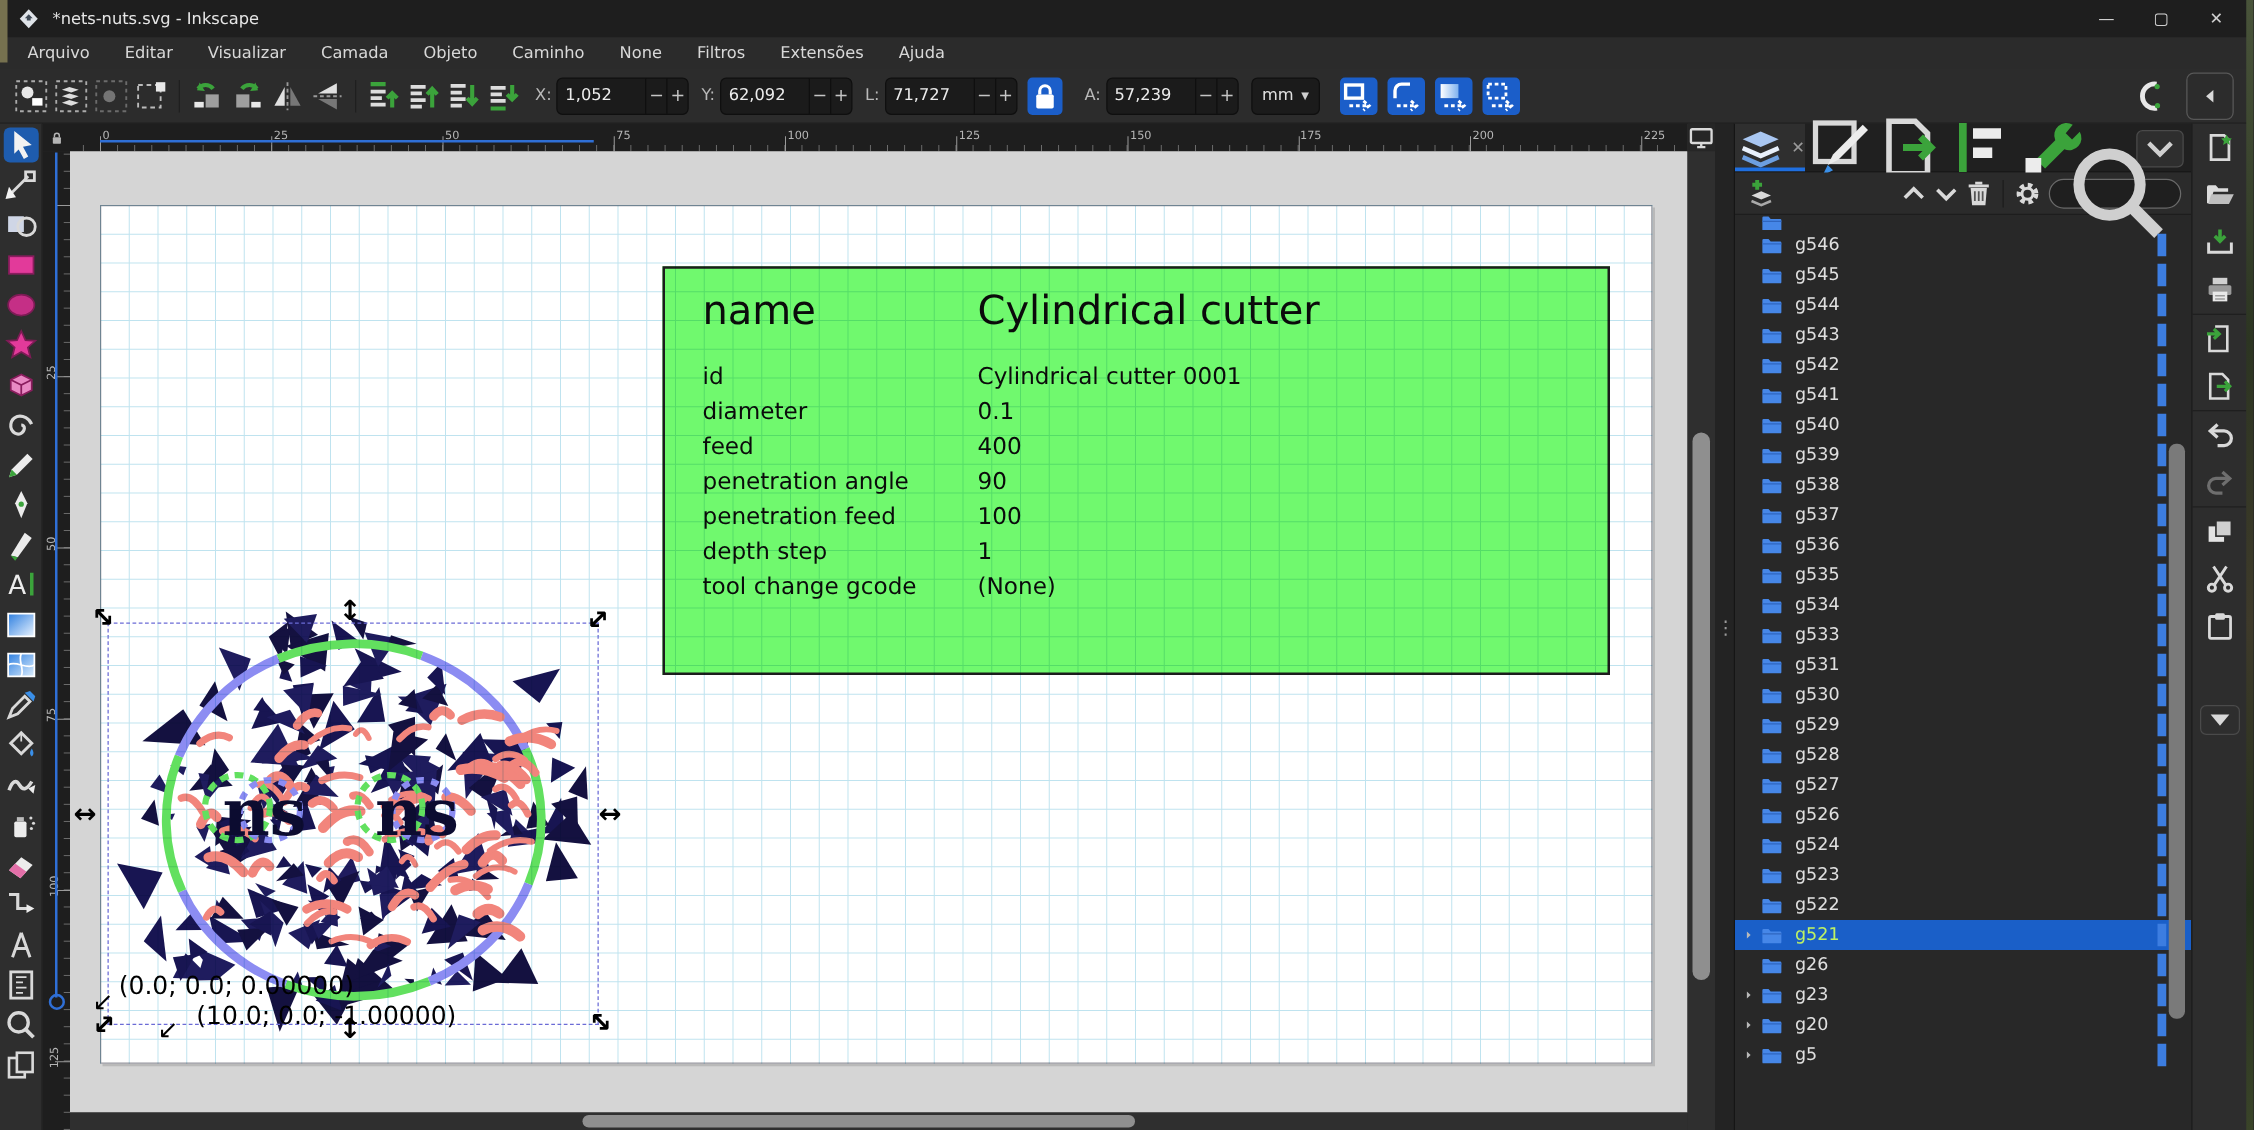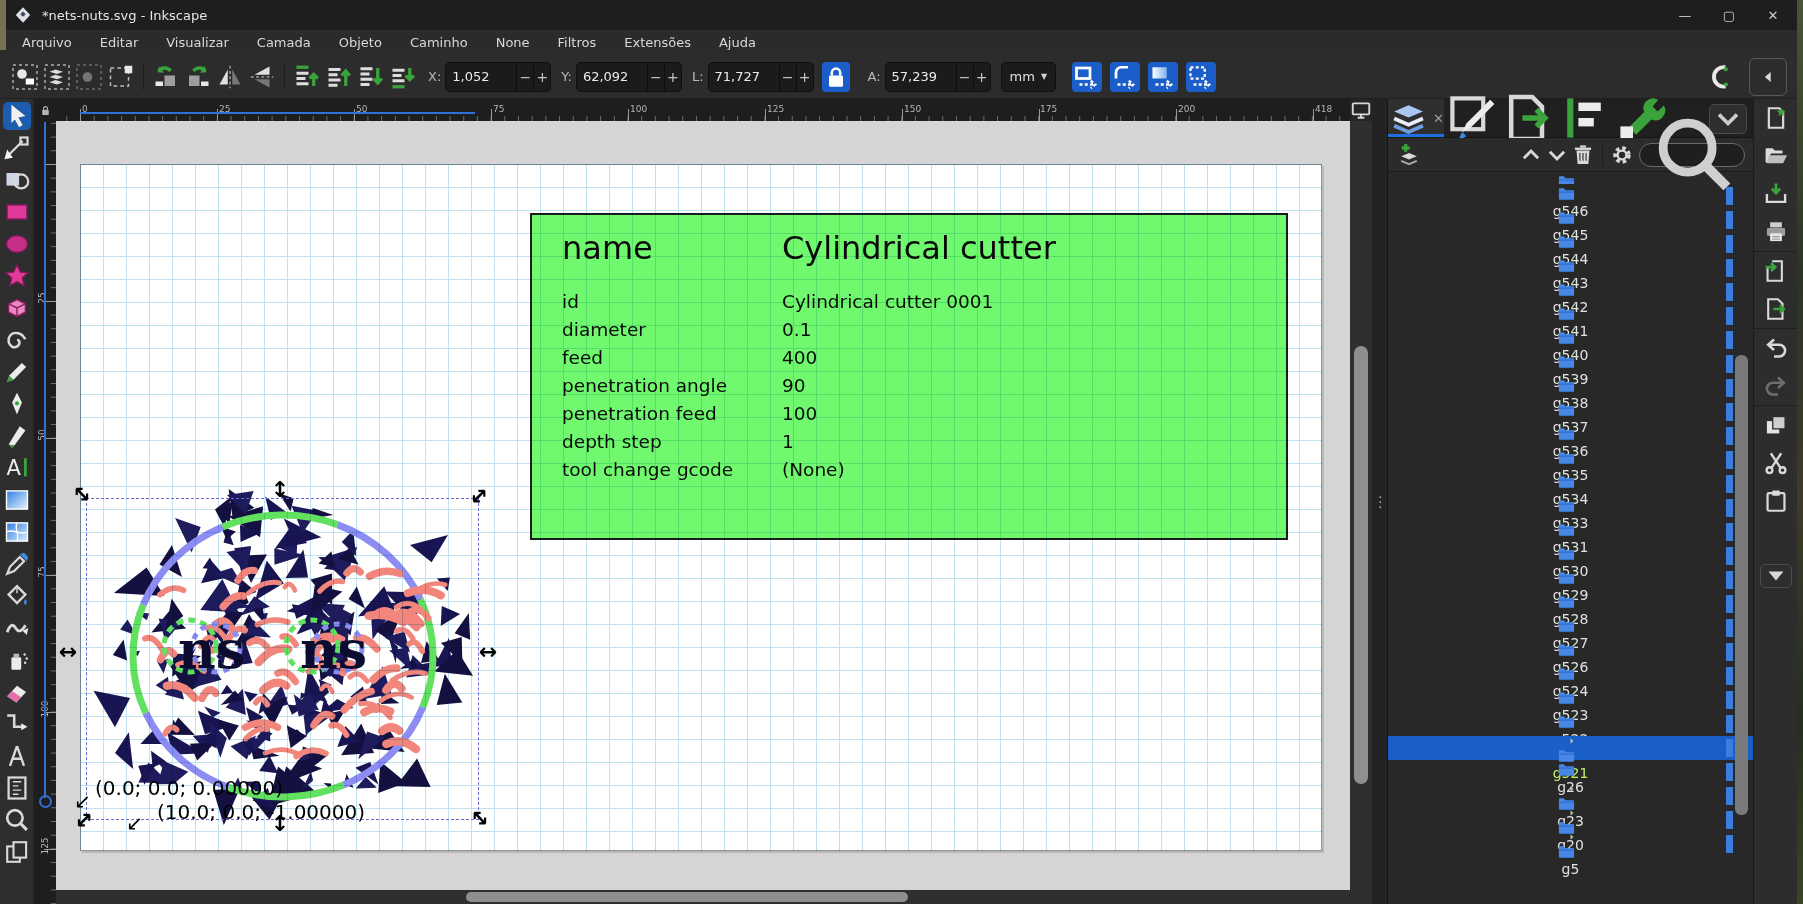--- a/index.html
+++ b/index.html
@@ -110,21 +110,21 @@
   .tabmore svg{width:16px;height:16px;}
   .dactions{position:absolute;left:0;top:39px;width:100%;height:34px;background:#2b2b2b;display:flex;align-items:center;
             padding:0 8px;box-sizing:border-box;border-bottom:1px solid #1d1d1d;}
   .dact{width:26px;height:26px;display:flex;align-items:center;justify-content:center;flex:none;}
   .dact svg{width:19px;height:19px;}
   .dact-sep{width:1px;height:22px;background:#1d1d1d;margin:0 6px;}
   .searchbox{width:106px;height:24px;border:1px solid #6a6a6a;border-radius:13px;background:#1f1f1f;
              display:flex;align-items:center;padding-left:6px;box-sizing:border-box;margin-left:4px;}
   .searchbox svg{width:14px;height:14px;}
   .dlist{position:absolute;left:0;top:73px;width:100%;height:732px;overflow:hidden;}
-  .drow{position:relative;height:24px;display:flex;align-items:center;flex-direction:column;}
+  .drow{position:relative;height:24px;display:flex;align-items:center;}
   .drow.clip{height:12px;overflow:hidden;}
   .drow.sel{background:#1a5fc8;}
   .drow .expander{width:14px;margin-left:6px;flex:none;display:flex;align-items:center;}
   .drow .expander svg{width:10px;height:10px;}
   .drow .fold{width:19px;height:19px;flex:none;margin-right:9px;}
   .drow .fold svg{width:19px;height:19px;}
   .drow .lbl{font-size:14px;color:#e0e0e0;}
   .drow.sel .lbl{color:#bef264;}
   .drow .cbar{position:absolute;right:20px;top:3px;width:7px;height:18px;background:#3c7de0;}
   .dscroll{position:absolute;right:5px;top:256px;width:13px;height:460px;background:#7a7a7a;border-radius:6px;z-index:4;}
@@ -521,21 +521,21 @@
   <div class="abs hruler" id="hruler">
       <span style="left: 26px;">0</span>
       <span style="left: 163px;">25</span>
       <span style="left: 300px;">50</span>
       <span style="left: 437px;">75</span>
       <span style="left: 574px;">100</span>
       <span style="left: 711px;">125</span>
       <span style="left: 848px;">150</span>
       <span style="left: 984px;">175</span>
       <span style="left: 1122px;">200</span>
-      <span style="left: 1259px;">418</span>
+      <span style="left: 1259px;">225</span>
     </div>
   <div class="abs vruler" id="vruler">
       <span style="top: 172px;">25</span>
       <span style="top: 309px;">50</span>
       <span style="top: 446px;">75</span>
       <span style="top: 583px;">100</span>
       <span style="top: 720px;">125</span>
     </div>
 
   <div class="abs viewport">

